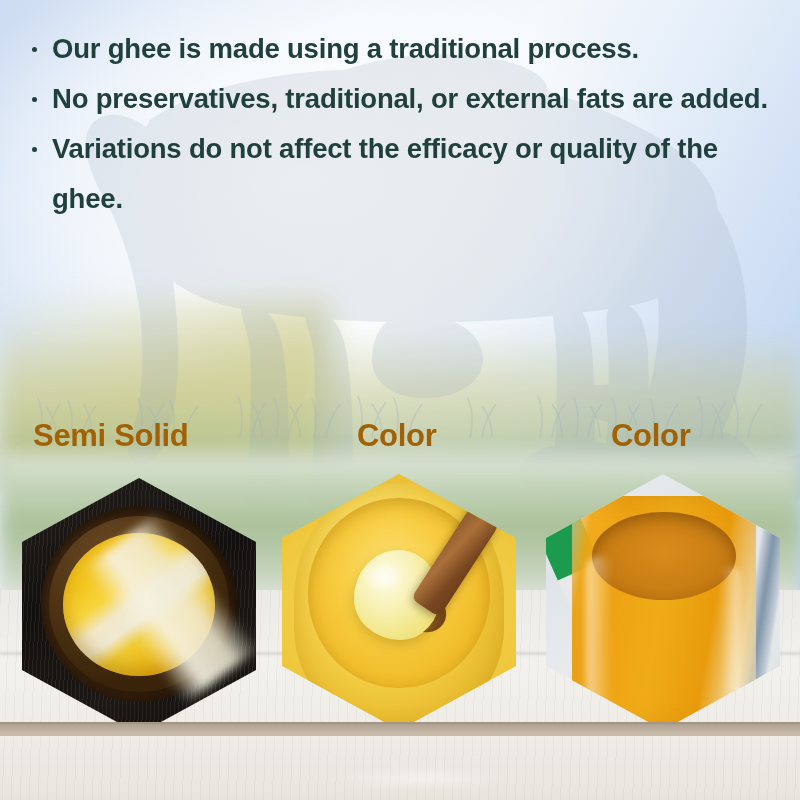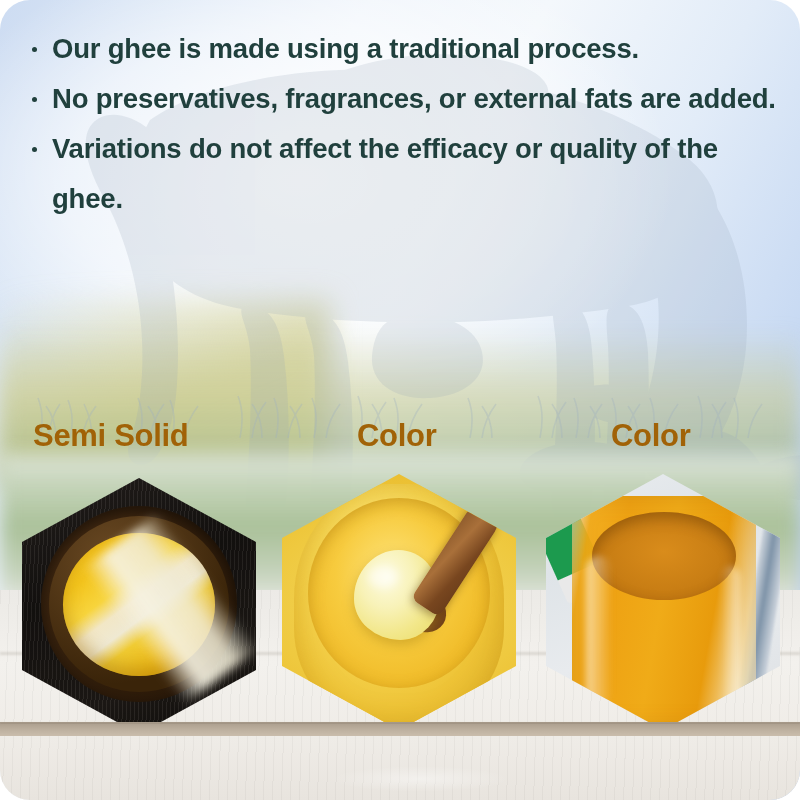--- a/index.html
+++ b/index.html
@@ -9,21 +9,20 @@
     font-family:"Liberation Sans", sans-serif;
     overflow:hidden;
     position:relative;
   }
 
   
   #poster{
     position:relative;
     width:800px; height:800px;
     overflow:hidden;
-    border-radius:30px;
   }
 
   
   .bg-sky{
     position:absolute; left:0; top:0; width:800px; height:800px;
     background:
       radial-gradient(ellipse 520px 340px at 300px 180px, rgba(255,255,255,.95) 0%, rgba(255,255,255,.55) 45%, rgba(255,255,255,0) 72%),
       linear-gradient(118deg,
         #cddcf2 0%,
         #dbe7f6 14%,
@@ -387,21 +386,21 @@
                M736,60 C740,42 738,30 734,20 M748,60 C750,44 756,34 762,26"></path>
     </g>
   </svg>
 
   <div class="bg-table"></div>
   <div class="bg-table-seam"></div>
 
   <div class="copy">
     <ul>
       <li>Our ghee is made using a traditional process.</li>
-      <li>No preservatives, fragrances, or external fats are added.</li>
+      <li>No preservatives, traditional, or external fats are added.</li>
       <li>Variations do not affect the efficacy or quality of the ghee.</li>
     </ul>
   </div>
 
   <div class="labels">
     <div class="label l0">Semi Solid</div>
     <div class="label l1">Color</div>
     <div class="label l2">Color</div>
   </div>
 

